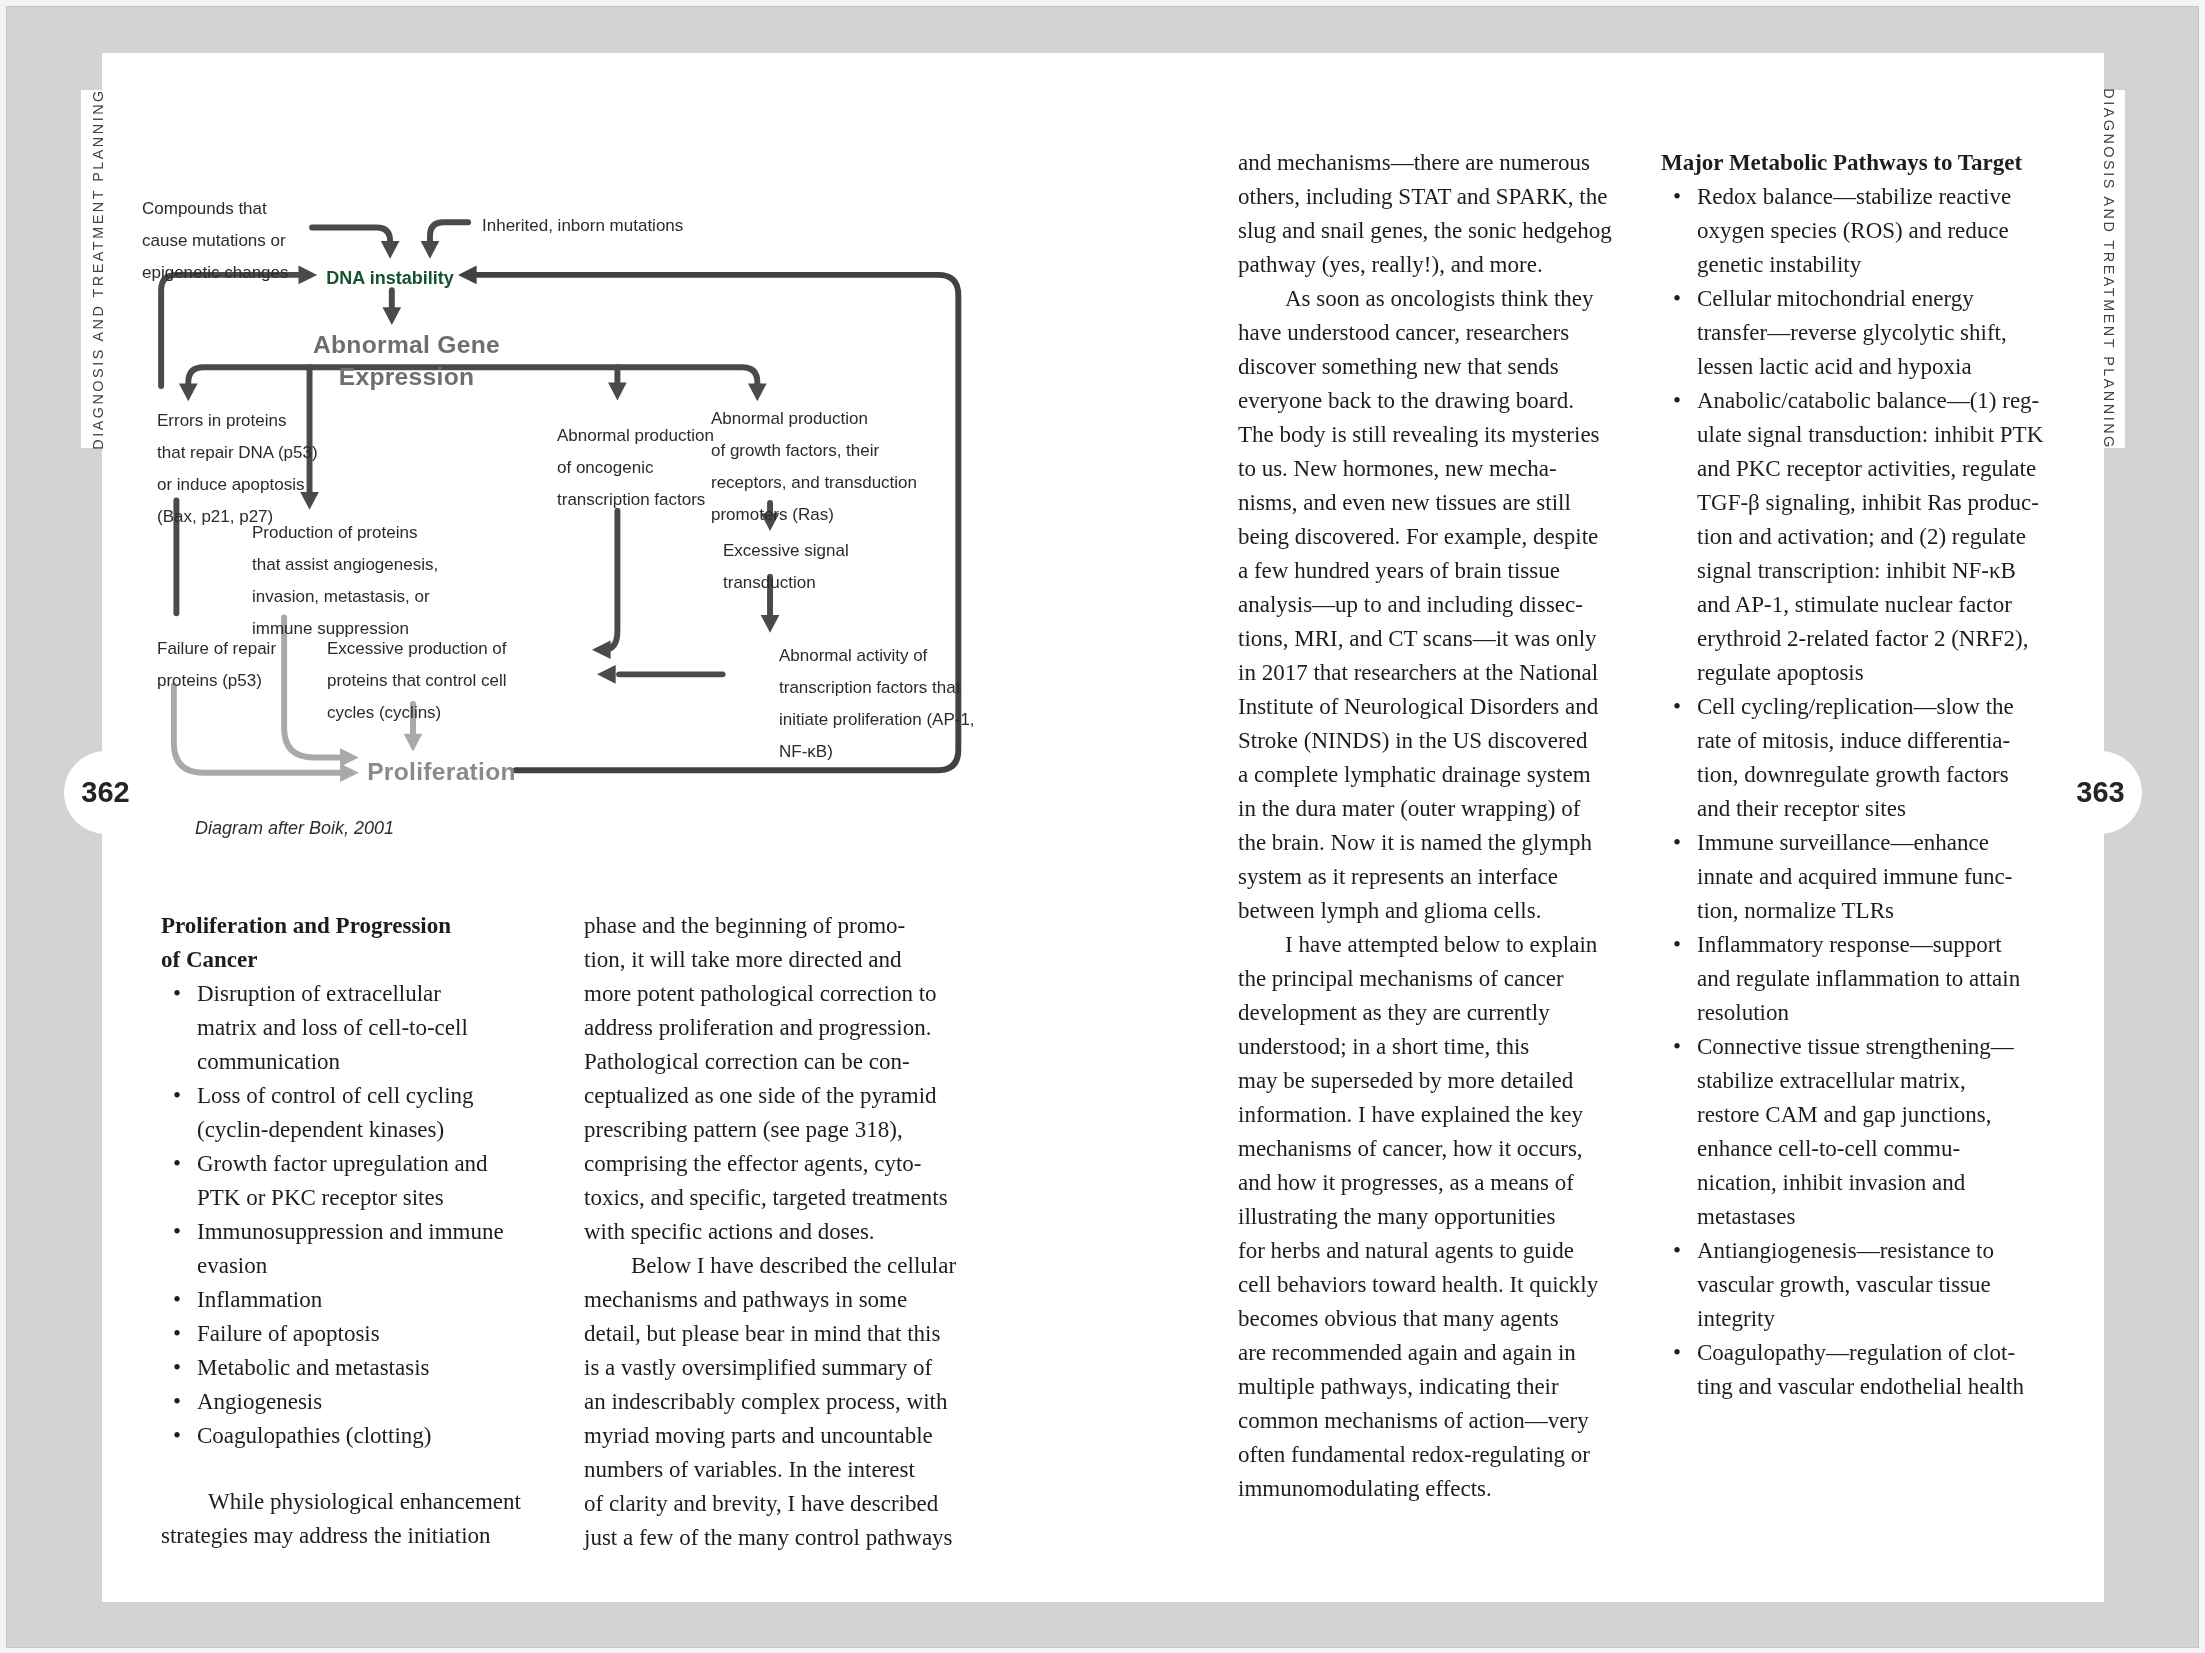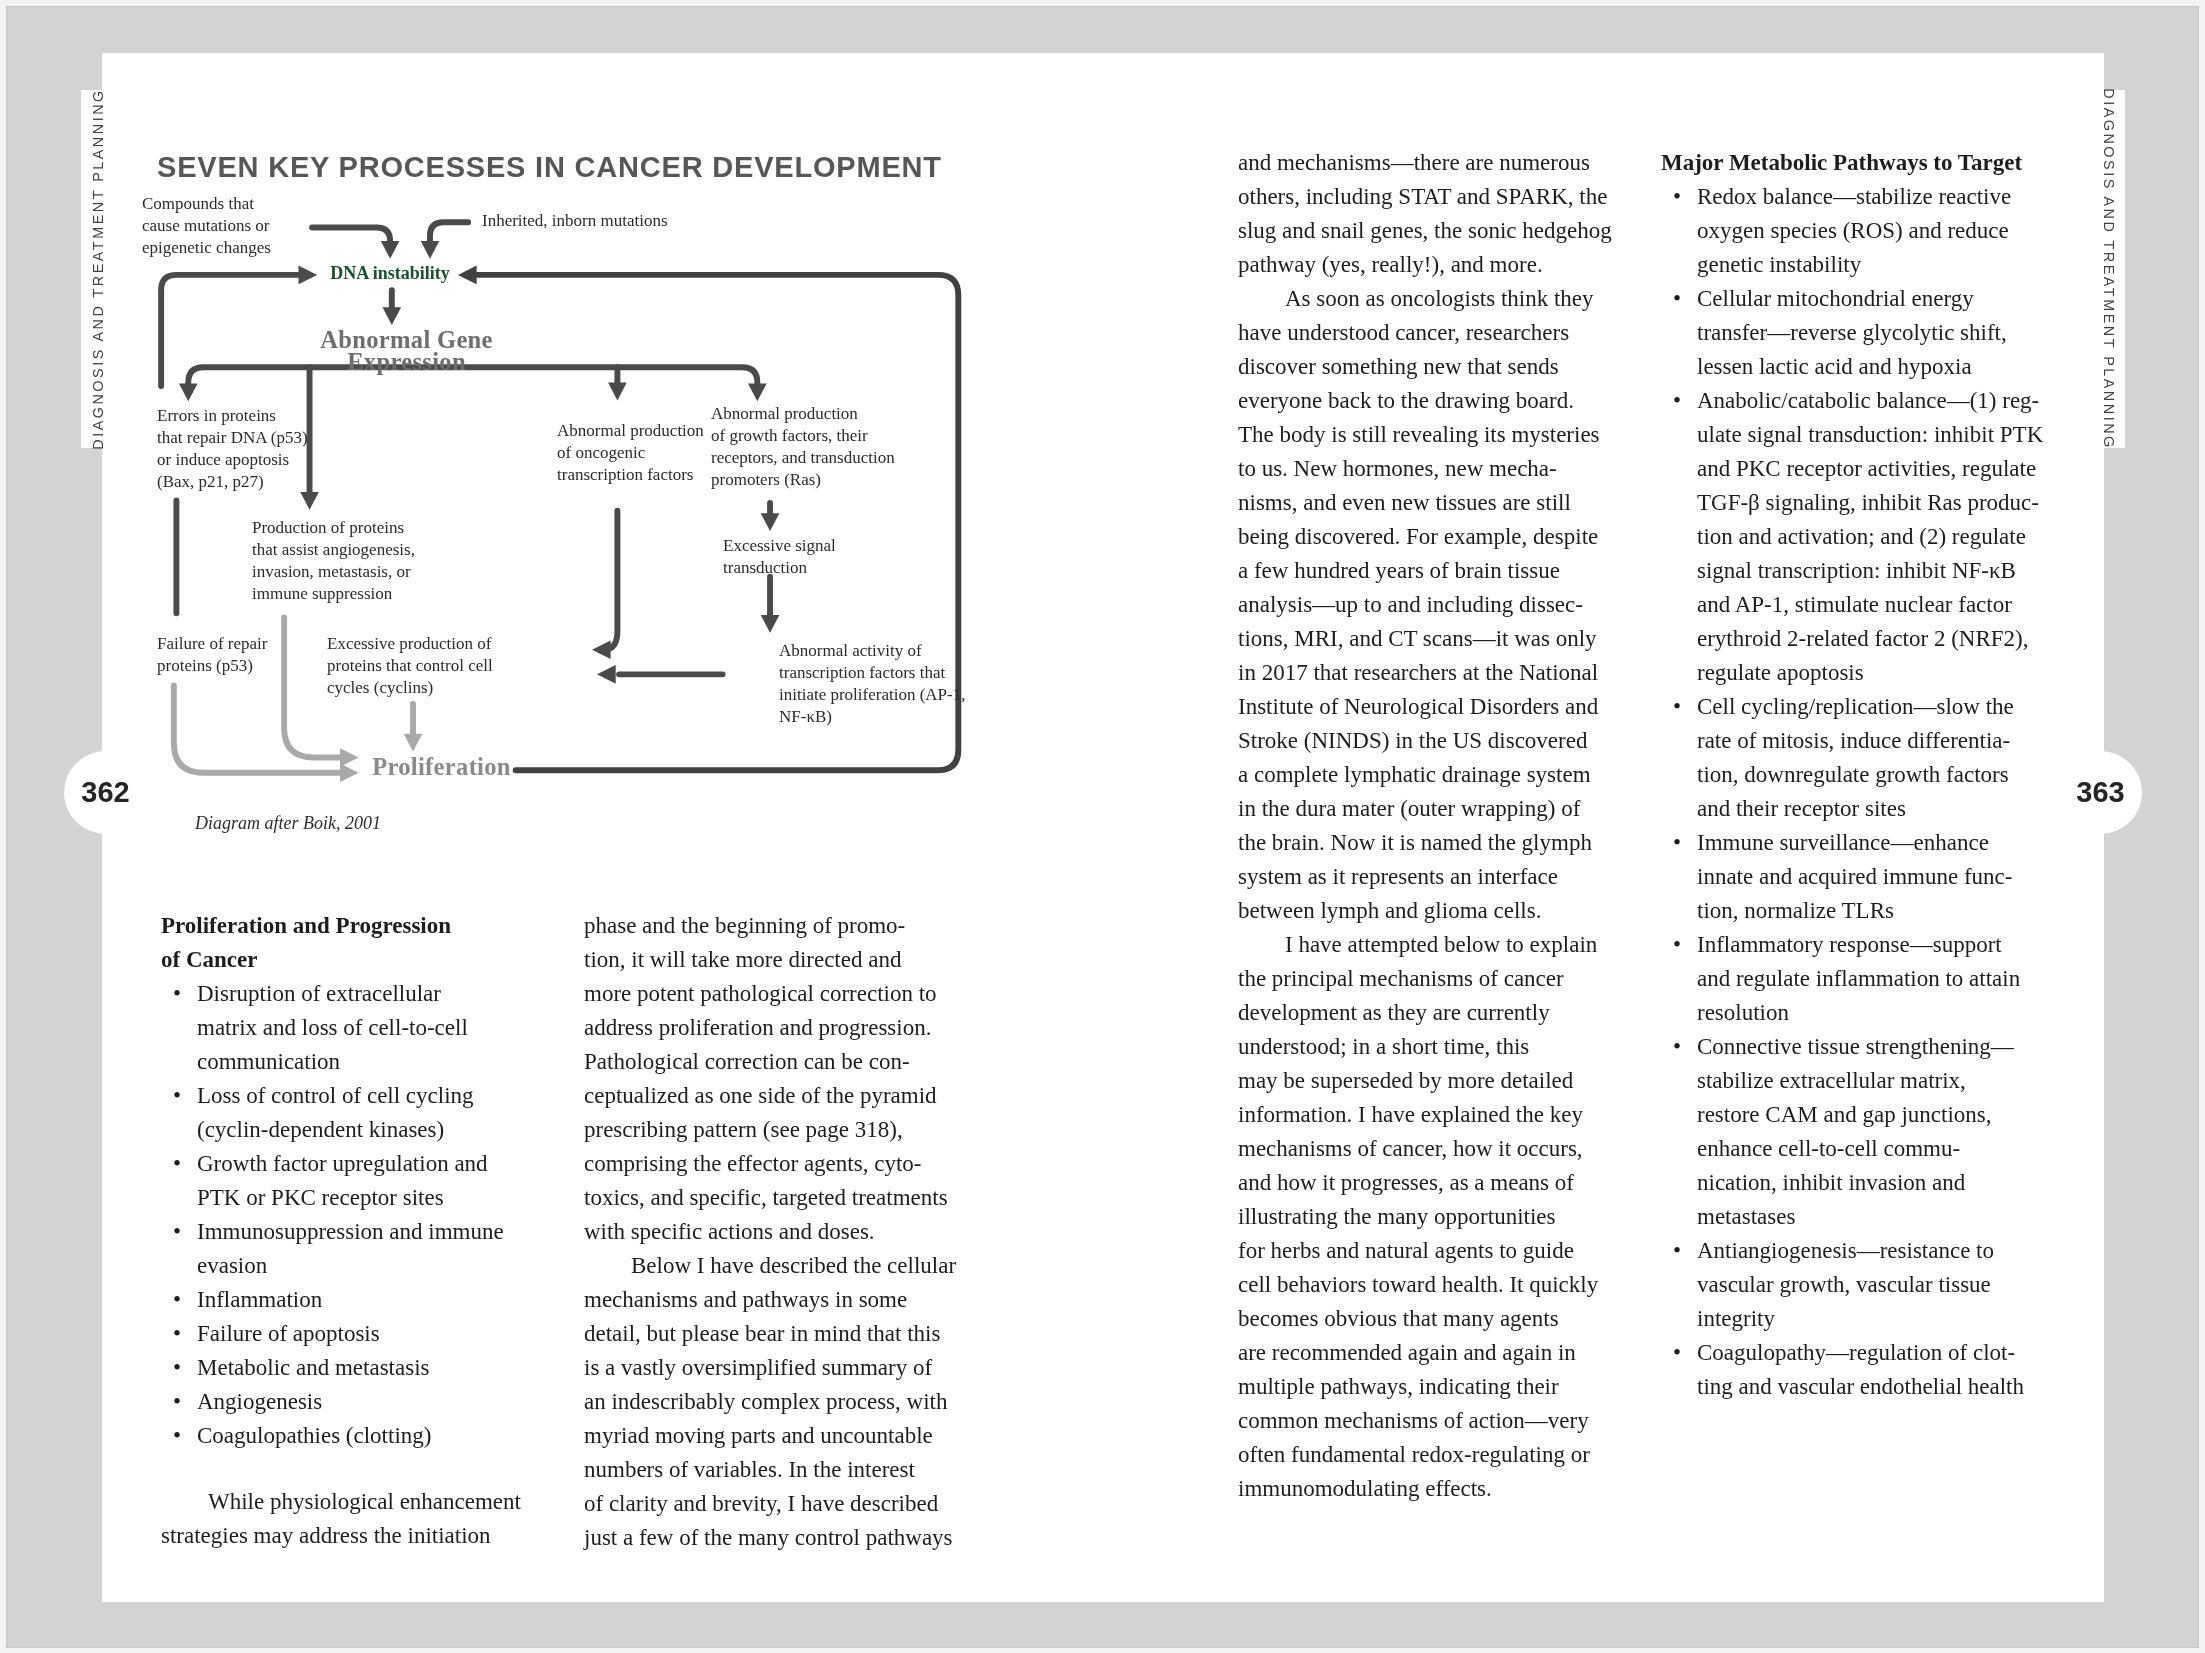--- a/index.html
+++ b/index.html
@@ -11,22 +11,22 @@
   .vlabel{position:absolute;white-space:nowrap;font-family:"Liberation Sans",sans-serif;
           font-size:14.4px;letter-spacing:2.5px;color:#414141;}
   .vlabel.left{transform:translate(-50%,-50%) rotate(-90deg);}
   .vlabel.right{transform:translate(-50%,-50%) rotate(90deg);}
   .pgcircle{position:absolute;width:83px;height:83px;border-radius:50%;background:#ffffff;
             display:flex;align-items:center;justify-content:center;
             font-family:Liberation Sans, sans-serif;font-weight:700;font-size:29px;color:#242424;}
   .dtitle{position:absolute;left:157px;top:151px;font-family:"Liberation Sans",sans-serif;
           font-weight:700;font-size:29px;letter-spacing:0.8px;color:#57575a;white-space:nowrap;}
   svg.arrows{position:absolute;left:0;top:0;pointer-events:none;}
-  .dlabel{position:absolute;font-family:Liberation Serif, serif;font-size:17px;
-          line-height:22px;color:#2b2b2b;white-space:pre-line;}
+  .dlabel{position:absolute;font-family:Liberation Sans, sans-serif;font-size:17px;
+          line-height:32px;color:#2b2b2b;white-space:pre-line;}
   .dlabel.bold{font-weight:700;font-size:18px;color:#14532d;text-align:center;}
   .dlabel.big{font-weight:600;font-size:24.6px;color:#6e6e70;text-align:center;letter-spacing:0.3px;}
   .dlabel.prolif{font-weight:600;font-size:24.6px;color:#8a8a8c;text-align:center;letter-spacing:0.3px;}
   .dlabel.caption{font-style:italic;font-size:18px;color:#2e2e2e;}
   .col{position:absolute;font-size:23px;line-height:34px;color:#1d1d1d;}
   .para{white-space:pre-line;}
   .para.indent{text-indent:47px;}
   .heading{font-weight:bold;white-space:pre-line;}
   .gap-top{margin-top:32px;}
   .b-item{display:flex;}
@@ -41,21 +41,20 @@
   <div class="spread"></div>
 
   <div class="side-tab" style="left:81px;top:90px;width:23px;height:358px;"></div>
   <div class="side-tab" style="left:2102px;top:90px;width:23px;height:358px;"></div>
   <div class="vlabel left" style="left:98px;top:269px;">DIAGNOSIS AND TREATMENT PLANNING</div>
   <div class="vlabel right" style="left:2109px;top:269px;">DIAGNOSIS AND TREATMENT PLANNING</div>
 
   <div class="pgcircle" style="left:64px;top:751px;">362</div>
   <div class="pgcircle" style="left:2059px;top:751px;">363</div>
 
-  <div class="dtitle">SEVEN KEY PROCESSES IN CANCER DEVELOPMENT</div>
 
   <svg class="arrows" width="2205" height="1654" viewBox="0 0 2600 1950">
     <g fill="none" stroke="#4a4a4c" stroke-width="7" stroke-linecap="round" stroke-linejoin="round">
       <path d="M 368 268 H 444 Q 460 268 460 284 V 288"></path>
       <path d="M 552 262 H 523 Q 507 262 507 278 V 288"></path>
       <path d="M 190 455 V 342 Q 190 324 208 324 H 352"></path>
       <path d="M 462 342 V 366"></path>
       <path d="M 222 456 V 451 Q 222 433 240 433 H 875 Q 893 433 893 451 V 456"></path>
       <path d="M 365 433 V 584"></path>
       <path d="M 728 433 V 455"></path>

